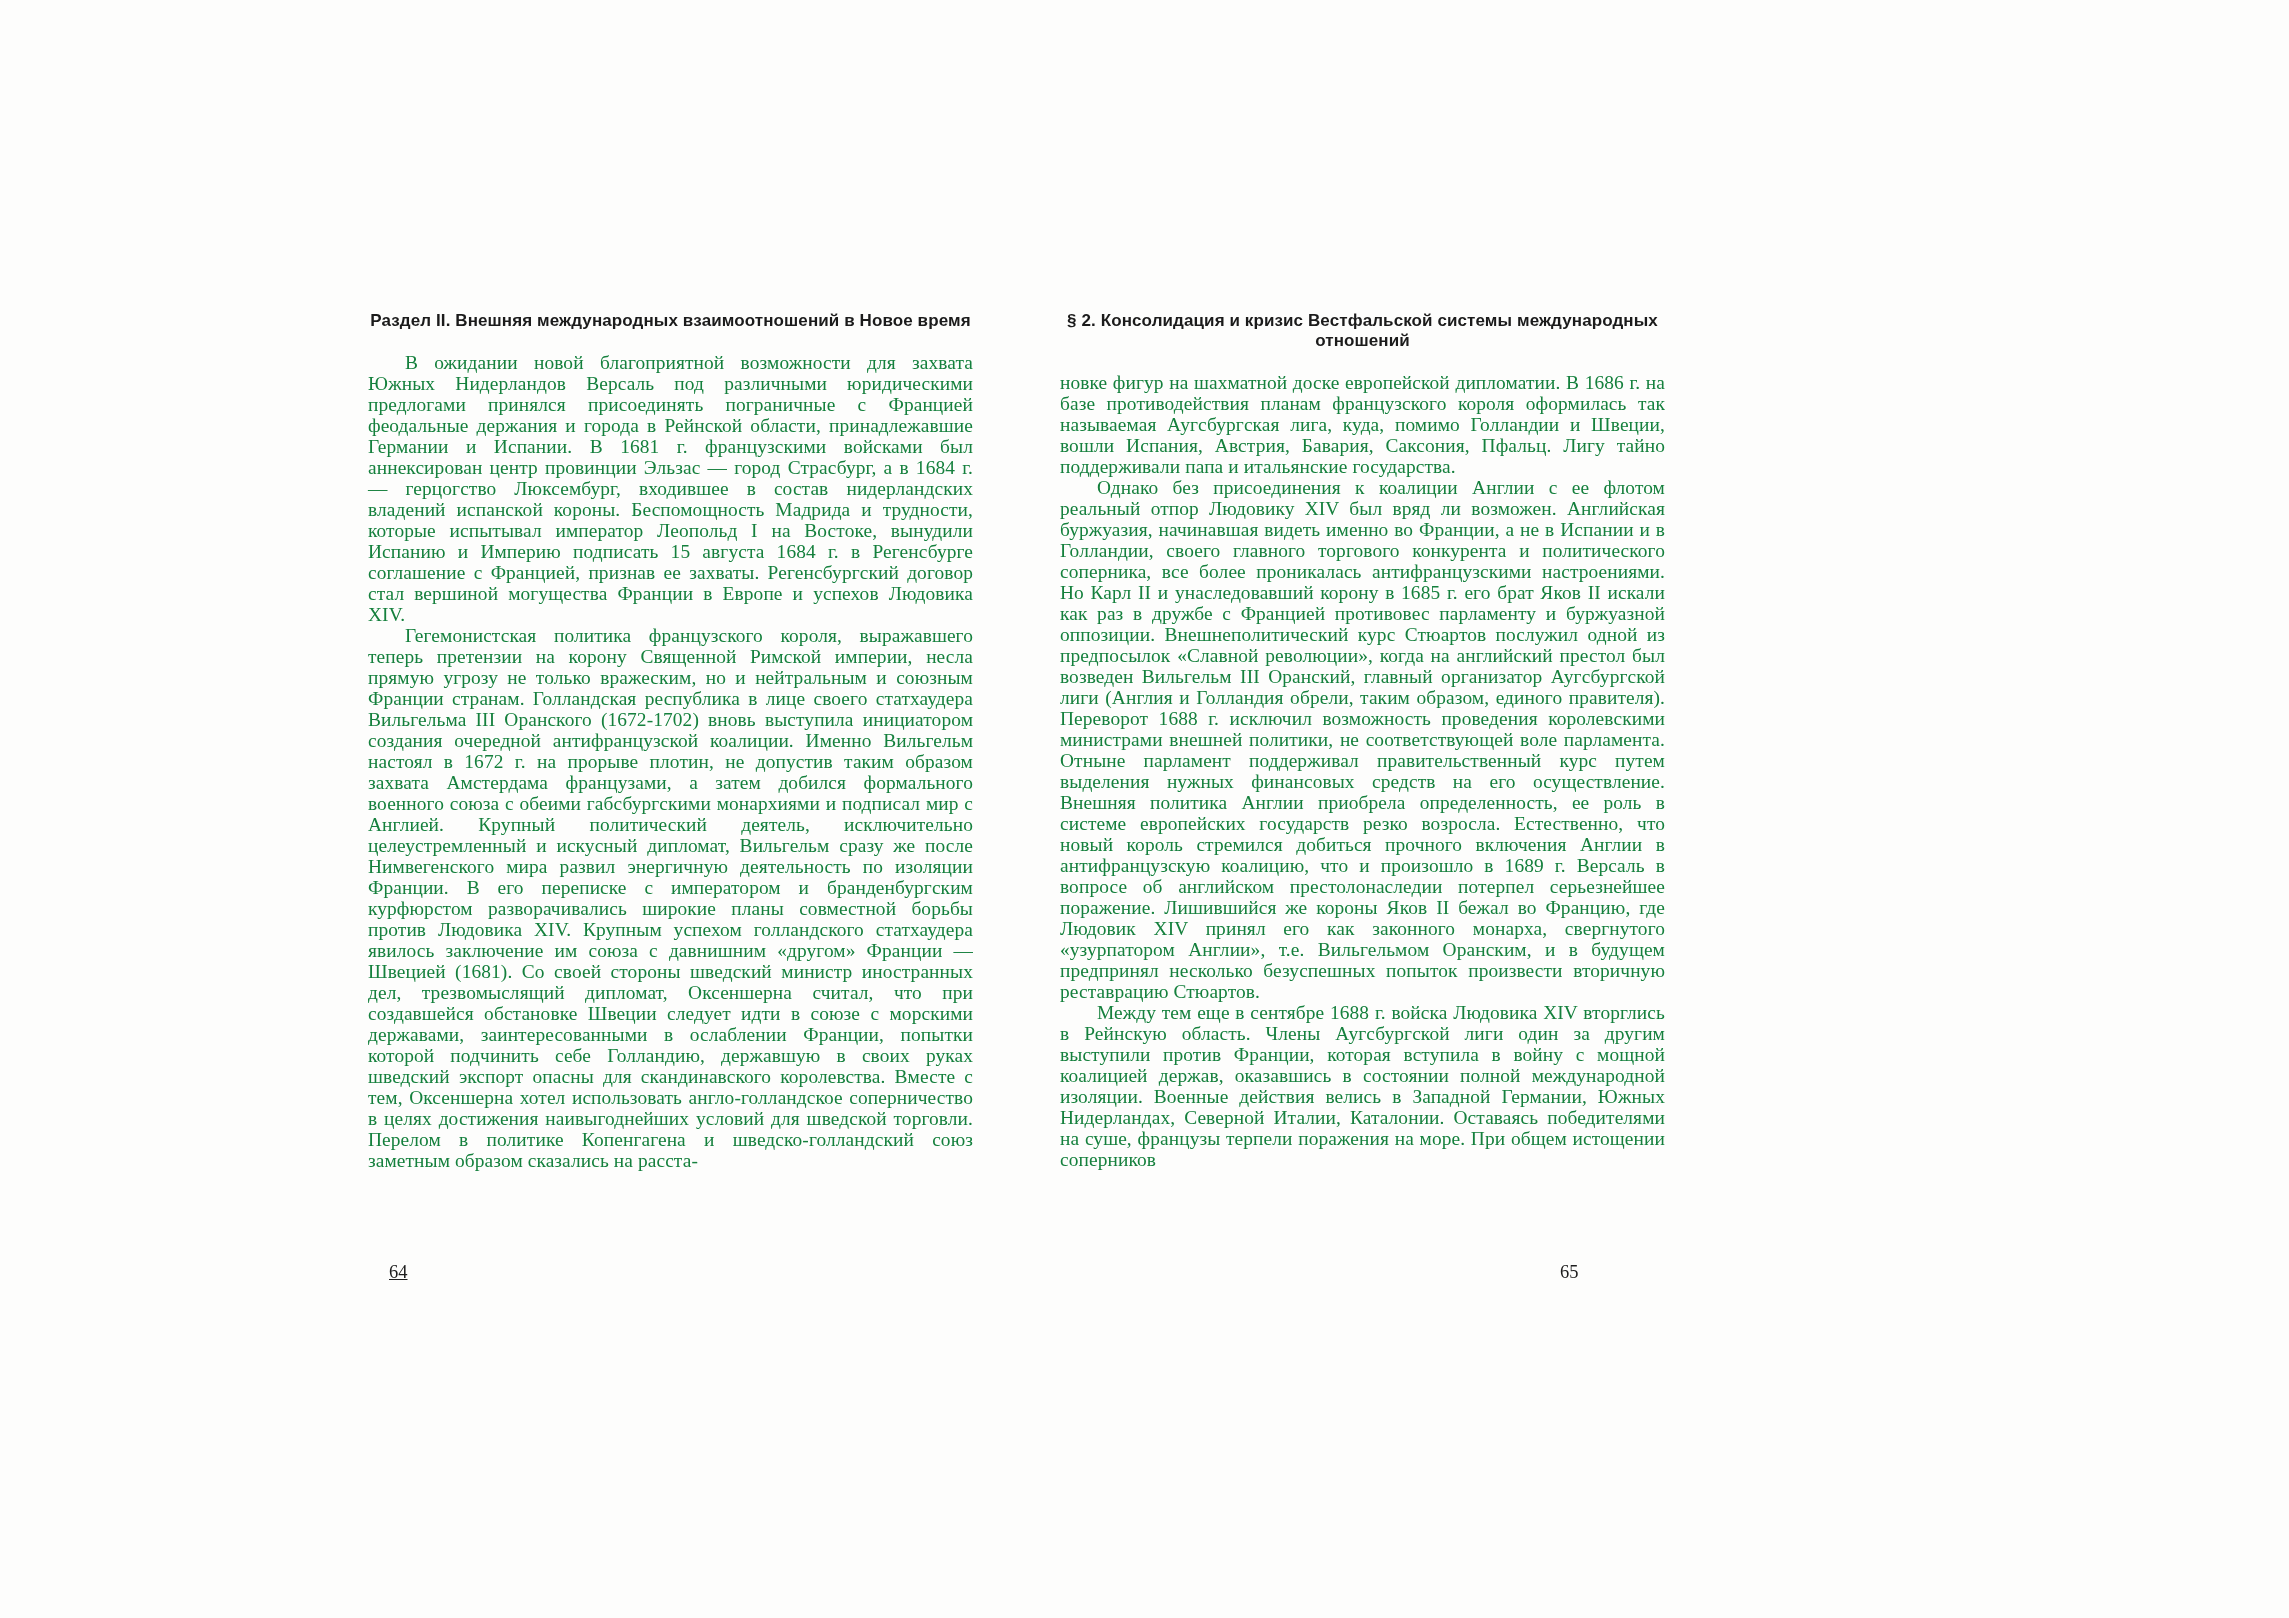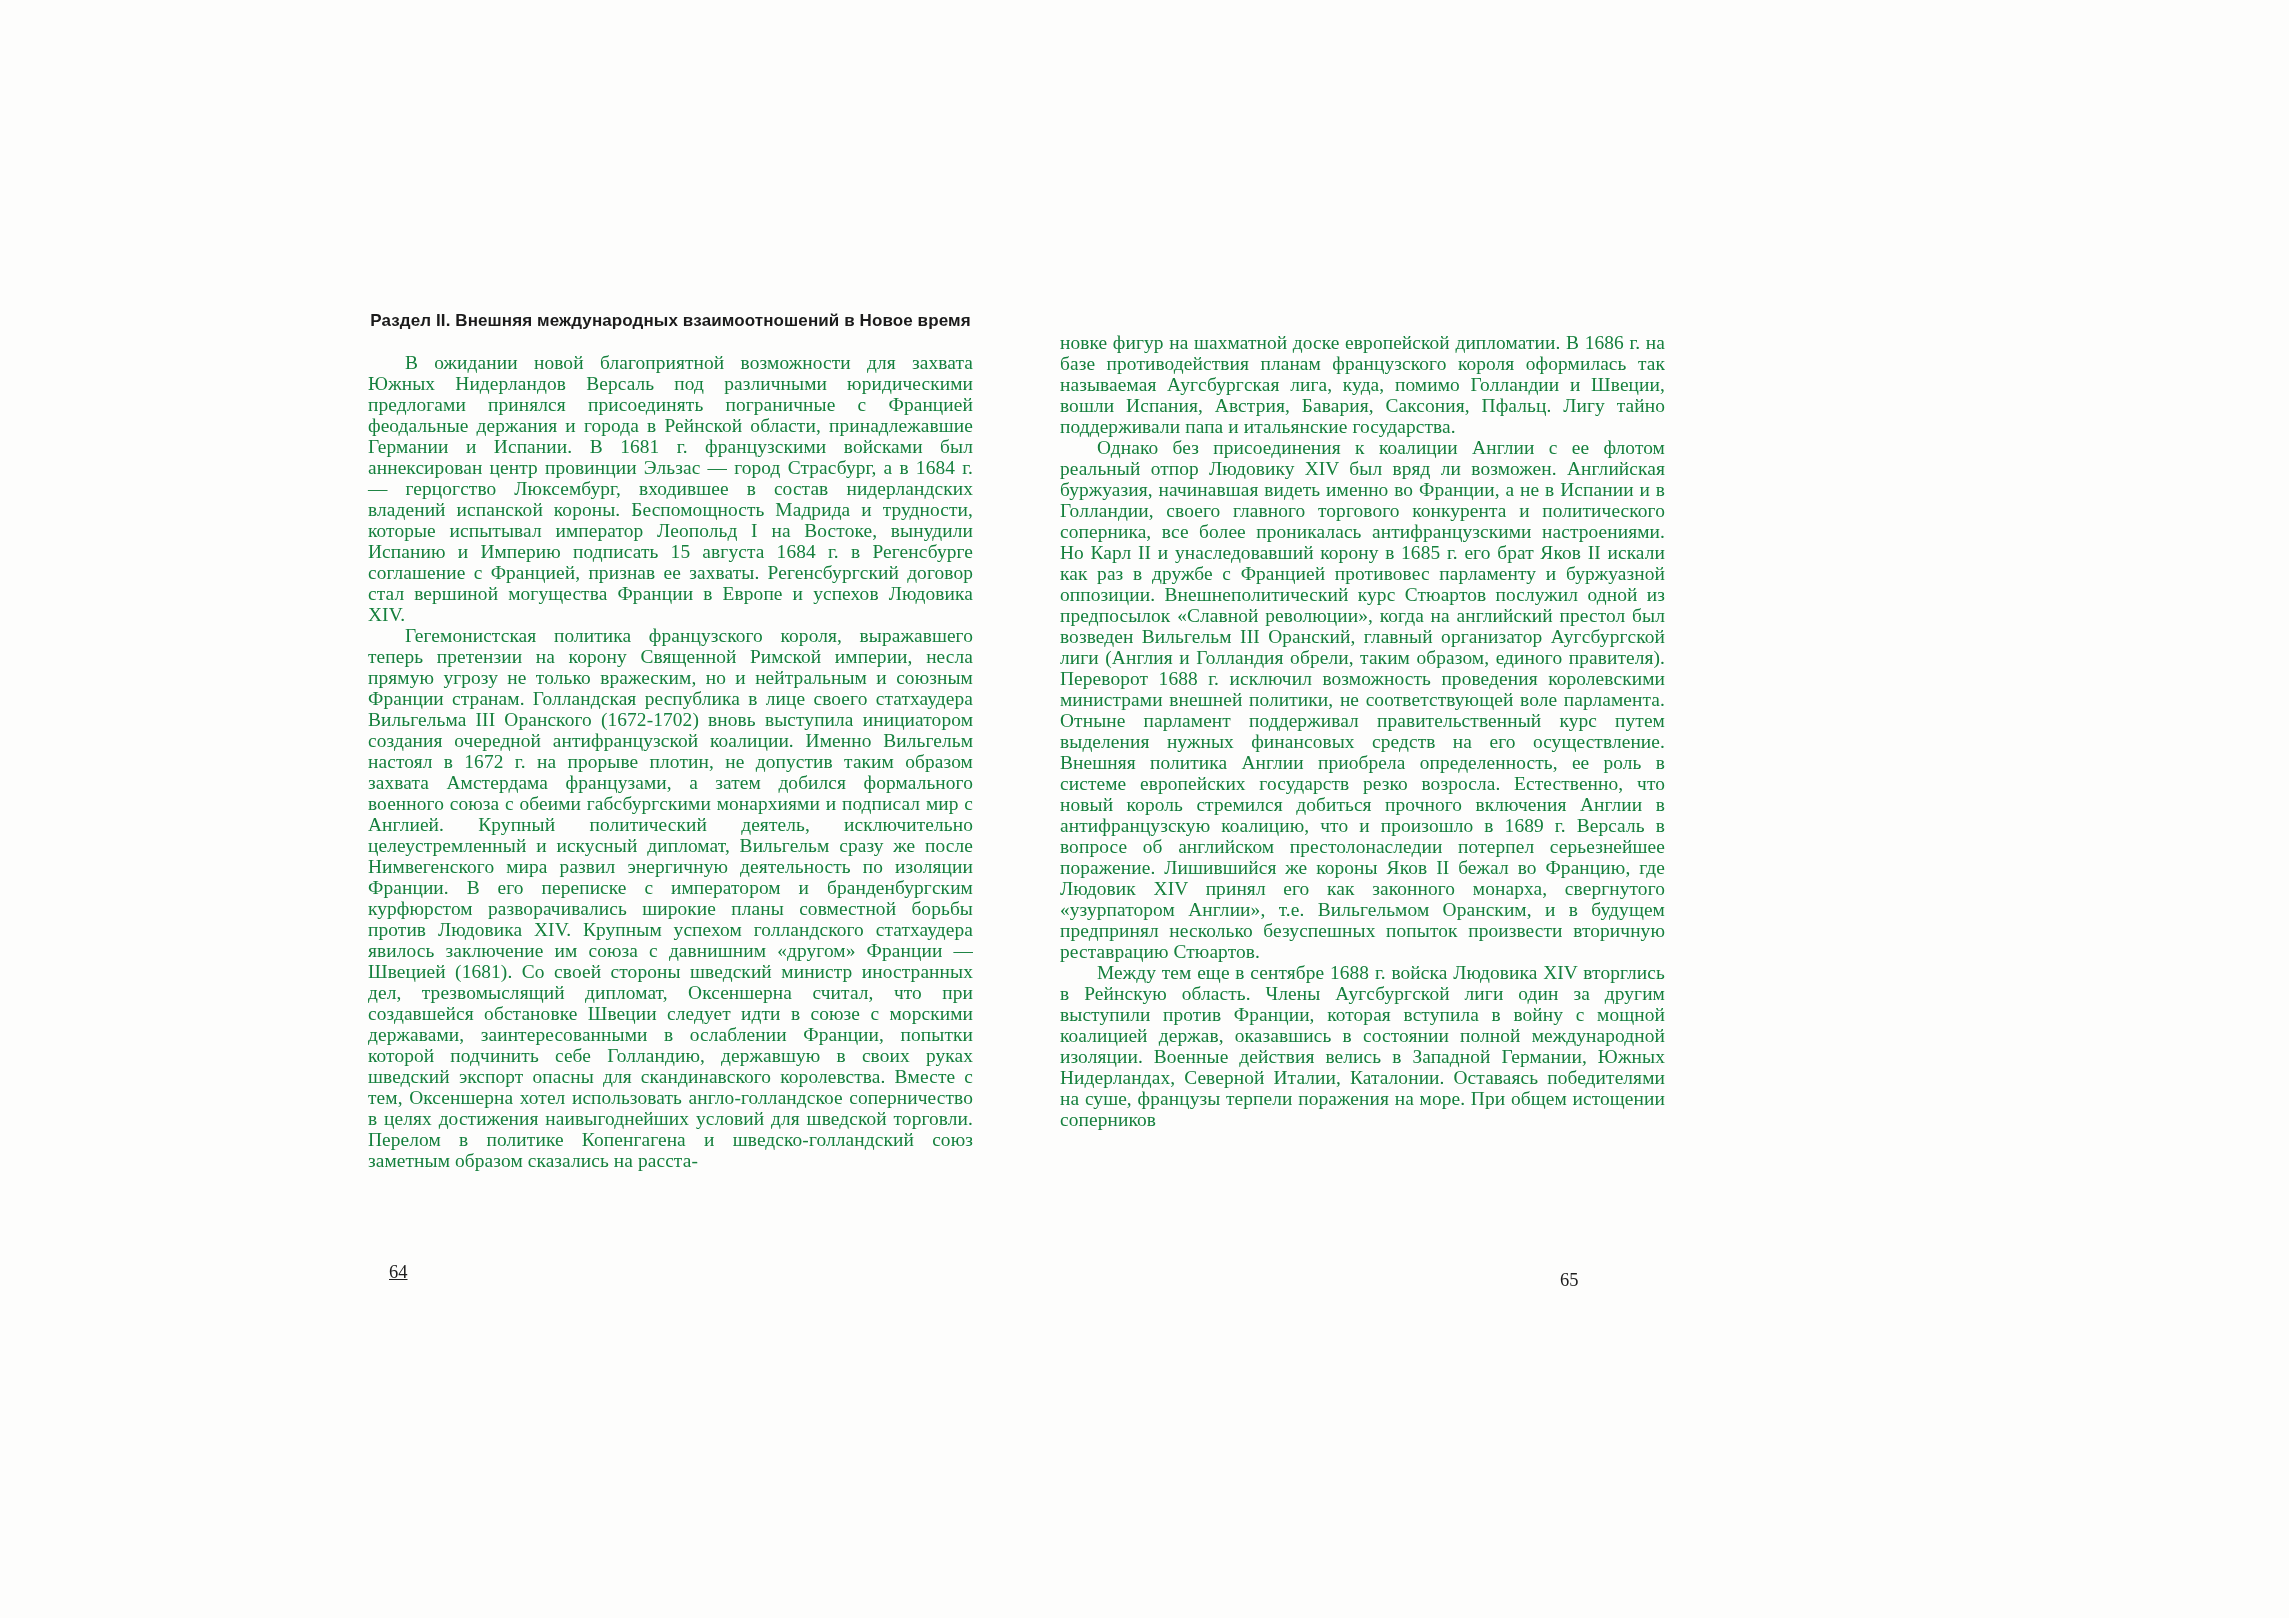--- a/index.html
+++ b/index.html
@@ -53,37 +53,38 @@
   .para.no-indent {
     text-indent: 0;
   }
   .page-number {
     position: absolute;
     top: 951px;
     font-size: 18.5px;
     color: #1d1d1d;
   }
   .page-number-left  { left: 21px; text-decoration: underline; }
-  .page-number-right { left: 500px; margin-top: 8px; }
+  .page-number-right { left: 500px; }
 </style>
 </head>
 <body>
 
 <div class="spread">
 
   <div class="page page-left">
     <div class="running-header">Раздел II. Внешняя международных взаимоотношений в Новое время</div>
     <div class="body-text">
       <p class="para">В ожидании новой благоприятной возможности для захвата Южных Нидерландов Версаль под различными юридическими предлогами принялся присоединять пограничные с Францией феодальные держания и города в Рейнской области, принадлежавшие Германии и Испании. В 1681 г. французскими войсками был аннексирован центр провинции Эльзас — город Страсбург, а в 1684 г. — герцогство Люксембург, входившее в состав нидерландских владений испанской короны. Беспомощность Мадрида и трудности, которые испытывал император Леопольд I на Востоке, вынудили Испанию и Империю подписать 15 августа 1684 г. в Регенсбурге соглашение с Францией, признав ее захваты. Регенсбургский договор стал вершиной могущества Франции в Европе и успехов Людовика XIV.</p>
       <p class="para">Гегемонистская политика французского короля, выражавшего теперь претензии на корону Священной Римской империи, несла прямую угрозу не только вражеским, но и нейтральным и союзным Франции странам. Голландская республика в лице своего статхаудера Вильгельма III Оранского (1672-1702) вновь выступила инициатором создания очередной антифранцузской коалиции. Именно Вильгельм настоял в 1672 г. на прорыве плотин, не допустив таким образом захвата Амстердама французами, а затем добился формального военного союза с обеими габсбургскими монархиями и подписал мир с Англией. Крупный политический деятель, исключительно целеустремленный и искусный дипломат, Вильгельм сразу же после Нимвегенского мира развил энергичную деятельность по изоляции Франции. В его переписке с императором и бранденбургским курфюрстом разворачивались широкие планы совместной борьбы против Людовика XIV. Крупным успехом голландского статхаудера явилось заключение им союза с давнишним «другом» Франции — Швецией (1681). Со своей стороны шведский министр иностранных дел, трезвомыслящий дипломат, Оксеншерна считал, что при создавшейся обстановке Швеции следует идти в союзе с морскими державами, заинтересованными в ослаблении Франции, попытки которой подчинить себе Голландию, державшую в своих руках шведский экспорт опасны для скандинавского королевства. Вместе с тем, Оксеншерна хотел использовать англо-голландское соперничество в целях достижения наивыгоднейших условий для шведской торговли. Перелом в политике Копенгагена и шведско-голландский союз заметным образом сказались на расста-</p>
     </div>
     <div class="page-number page-number-left">64</div>
   </div>
 
   <div class="page page-right">
+    <div class="running-header">§ 2. Консолидация и кризис Вестфальской системы международных отношений</div>
     <div class="body-text">
       <p class="para no-indent">новке фигур на шахматной доске европейской дипломатии. В 1686 г. на базе противодействия планам французского короля оформилась так называемая Аугсбургская лига, куда, помимо Голландии и Швеции, вошли Испания, Австрия, Бавария, Саксония, Пфальц. Лигу тайно поддерживали папа и итальянские государства.</p>
       <p class="para">Однако без присоединения к коалиции Англии с ее флотом реальный отпор Людовику XIV был вряд ли возможен. Английская буржуазия, начинавшая видеть именно во Франции, а не в Испании и в Голландии, своего главного торгового конкурента и политического соперника, все более проникалась антифранцузскими настроениями. Но Карл II и унаследовавший корону в 1685 г. его брат Яков II искали как раз в дружбе с Францией противовес парламенту и буржуазной оппозиции. Внешнеполитический курс Стюартов послужил одной из предпосылок «Славной революции», когда на английский престол был возведен Вильгельм III Оранский, главный организатор Аугсбургской лиги (Англия и Голландия обрели, таким образом, единого правителя). Переворот 1688 г. исключил возможность проведения королевскими министрами внешней политики, не соответствующей воле парламента. Отныне парламент поддерживал правительственный курс путем выделения нужных финансовых средств на его осуществление. Внешняя политика Англии приобрела определенность, ее роль в системе европейских государств резко возросла. Естественно, что новый король стремился добиться прочного включения Англии в антифранцузскую коалицию, что и произошло в 1689 г. Версаль в вопросе об английском престолонаследии потерпел серьезнейшее поражение. Лишившийся же короны Яков II бежал во Францию, где Людовик XIV принял его как законного монарха, свергнутого «узурпатором Англии», т.е. Вильгельмом Оранским, и в будущем предпринял несколько безуспешных попыток произвести вторичную реставрацию Стюартов.</p>
       <p class="para">Между тем еще в сентябре 1688 г. войска Людовика XIV вторглись в Рейнскую область. Члены Аугсбургской лиги один за другим выступили против Франции, которая вступила в войну с мощной коалицией держав, оказавшись в состоянии полной международной изоляции. Военные действия велись в Западной Германии, Южных Нидерландах, Северной Италии, Каталонии. Оставаясь победителями на суше, французы терпели поражения на море. При общем истощении соперников</p>
     </div>
     <div class="page-number page-number-right">65</div>
   </div>
 
 </div>
 

